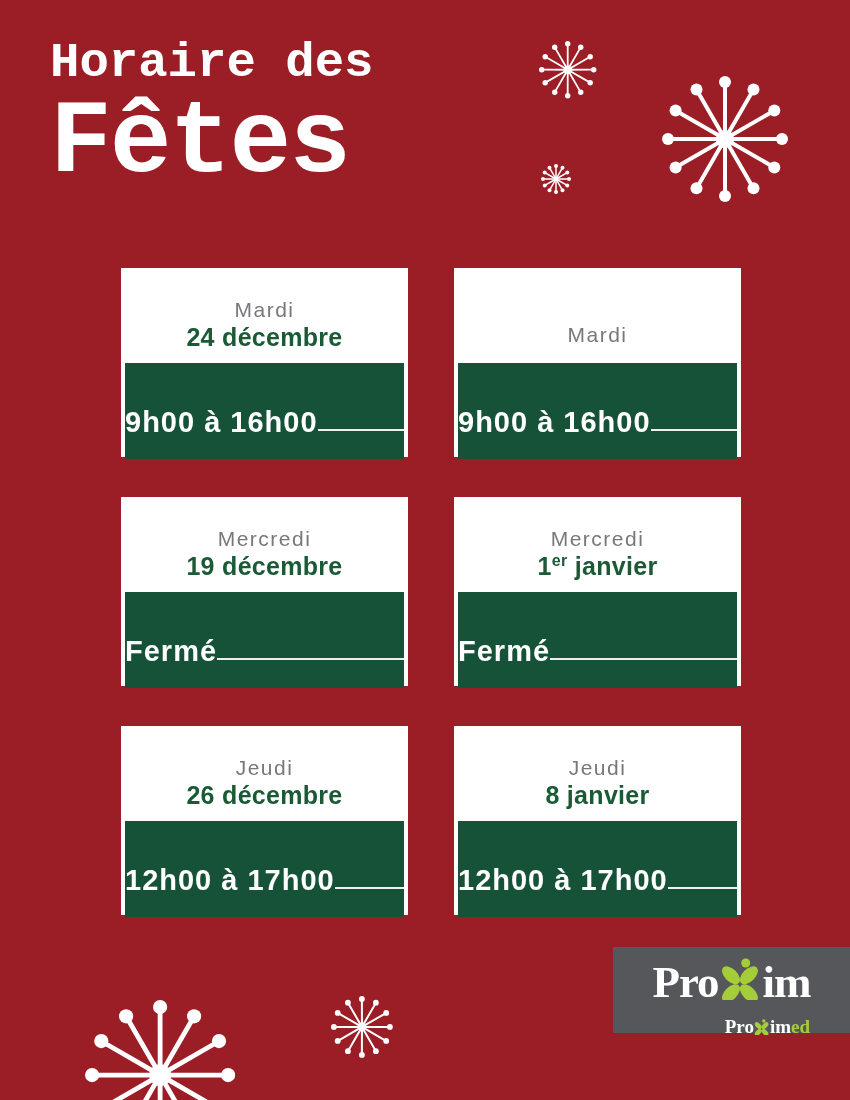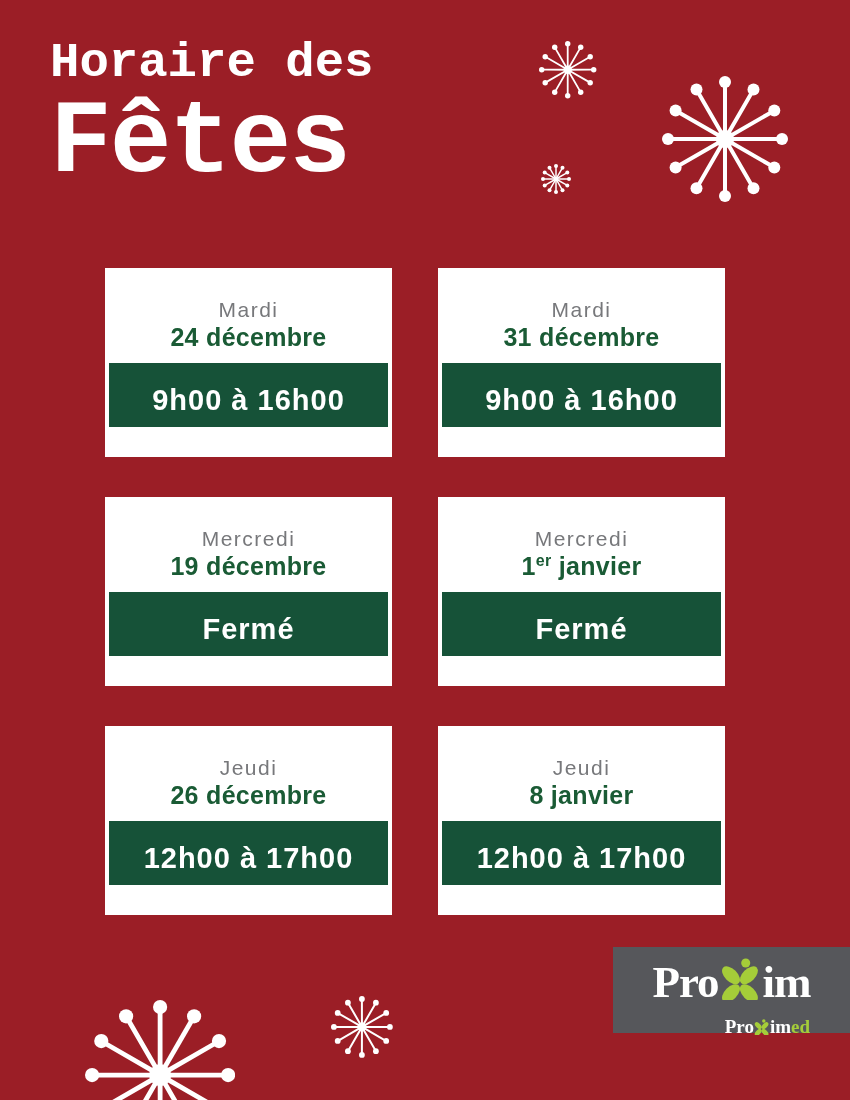--- a/index.html
+++ b/index.html
@@ -18,21 +18,21 @@
     font-family:"Liberation Sans", sans-serif;
   }
   .title{
     position:absolute;left:50px;top:34px;color:#fff;
     font-family:Liberation Mono, monospace;font-weight:bold;
   }
   .title-line1{font-size:49px;line-height:58px;letter-spacing:0px;}
   .title-line2{font-size:103px;line-height:100px;letter-spacing:-2px;margin-top:2px;}
   .snowflake{position:absolute;pointer-events:none;}
   .grid{
-    position:absolute;left:105px;top:268px;
+    position:absolute;left:121px;top:268px;
     display:grid;grid-template-columns:287px 287px;
     column-gap:46px;row-gap:40px;
   }
   .card{
     width:287px;height:189px;background:#fff;
     box-sizing:border-box;padding:0 4px 4px 4px;
   }
   .card-top{
     height:95px;box-sizing:border-box;
     display:flex;flex-direction:column;align-items:center;justify-content:flex-end;
@@ -41,22 +41,22 @@
   .day{
     font-size:21px;letter-spacing:1.5px;color:var(--day-gray);
     font-weight:500;margin-bottom:5px;line-height:1;
   }
   .date{
     font-size:25px;font-weight:bold;color:var(--date-green);
     letter-spacing:0.3px;line-height:1;
   }
   .date sup{font-size:16px;vertical-align:9px;line-height:0;}
   .card-bottom{
-    height:64px;background:var(--green);box-sizing:border-box;
-    display:flex;flex-direction:column;align-items:center;padding-top:23px;
+    height:96px;background:var(--green);box-sizing:border-box;
+    display:flex;flex-direction:row;align-items:center;padding-top:23px;
   }
   .hours{
     font-size:29px;font-weight:bold;color:#fff;
     letter-spacing:1px;line-height:1;white-space:nowrap;
   }
   .rule{width:248px;height:2px;background:rgba(255,255,255,0.92);margin-top:15px;}
   .logo-box{
     position:absolute;left:613px;top:947px;width:237px;height:86px;
     background:var(--logo-bg);
     text-decoration:underline;
@@ -232,21 +232,20 @@
     </div>
     <div class="card-bottom">
       <div class="hours">9h00 à 16h00</div>
       <div class="rule"></div>
     </div>
   </div>
 
   <div class="card">
     <div class="card-top">
       <div class="day">Mardi</div>
-      <div class="date"><span>31 décembre</span><sup></sup><span></span></div>
     </div>
     <div class="card-bottom">
       <div class="hours">9h00 à 16h00</div>
       <div class="rule"></div>
     </div>
   </div>
 
   <div class="card">
     <div class="card-top">
       <div class="day">Mercredi</div>

